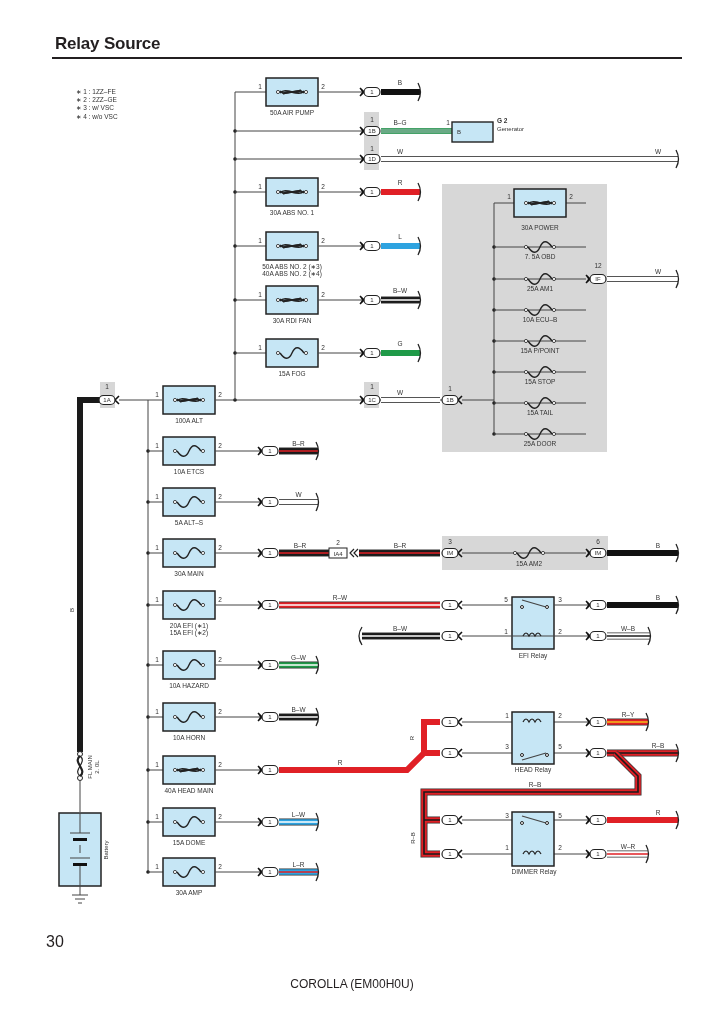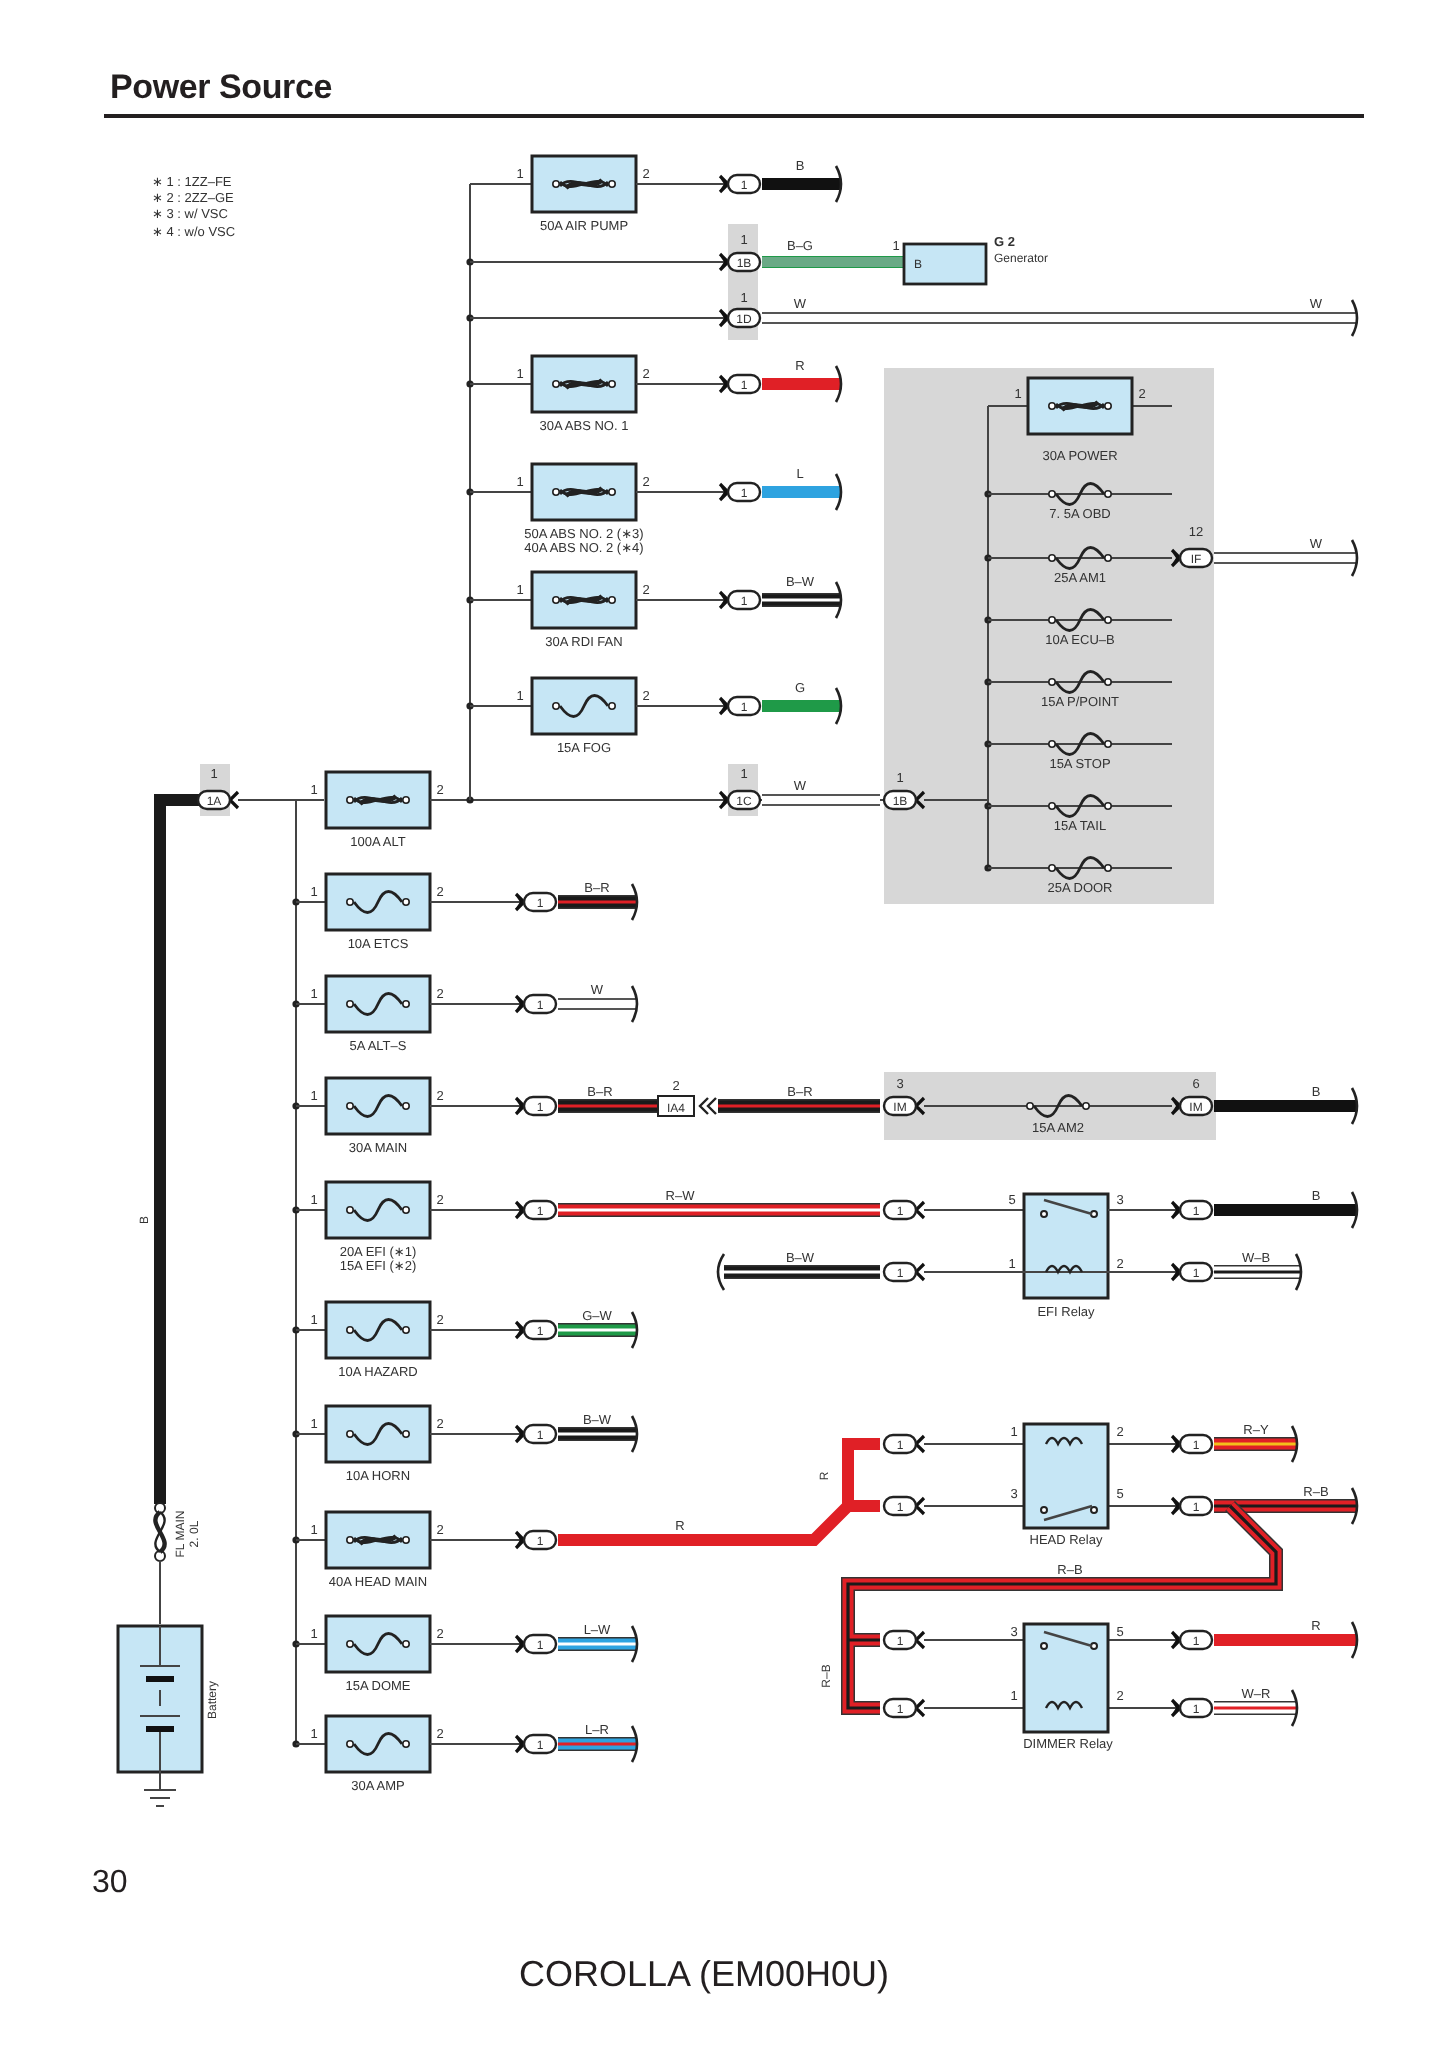--- a/index.html
+++ b/index.html
@@ -1,28 +1,28 @@
 <!DOCTYPE html>
 <html><head>
 <meta charset="utf-8">
 <style>
   html,body{margin:0;padding:0;background:#ffffff;}
   body{width:724px;height:1024px;position:relative;overflow:hidden;font-family:"Liberation Sans",sans-serif;color:#231f20;}
   #title{position:absolute;left:55px;top:34px;font-size:17px;font-weight:bold;letter-spacing:-0.2px;}
   #title-rule{position:absolute;left:52px;top:57px;width:630px;height:2px;background:#231f20;}
   #notes{position:absolute;left:76px;top:88px;font-size:6.5px;line-height:8.2px;color:#333;}
   #page-number{position:absolute;left:46px;top:933px;font-size:16px;}
-  #footer{position:absolute;left:0;width:704px;top:977px;text-align:center;font-size:18px;}
+  #footer{position:absolute;left:0;width:704px;top:977px;text-align:center;font-size:12px;}
   svg#diagram{position:absolute;left:0;top:0;}
   svg text{font-family:"Liberation Sans",sans-serif;fill:#333;}
 </style>
 </head>
 <body>
 
-<div id="title">Power Source</div>
+<div id="title">Relay Source</div>
 <div id="title-rule"></div>
 <div id="notes">
   <div>∗ 1 : 1ZZ–FE</div>
   <div>∗ 2 : 2ZZ–GE</div>
   <div>∗ 3 : w/ VSC</div>
   <div>∗ 4 : w/o VSC</div>
 </div>
 
 <svg id="diagram" width="724" height="1024" viewBox="0 0 724 1024" xmlns="http://www.w3.org/2000/svg">
     <g>

